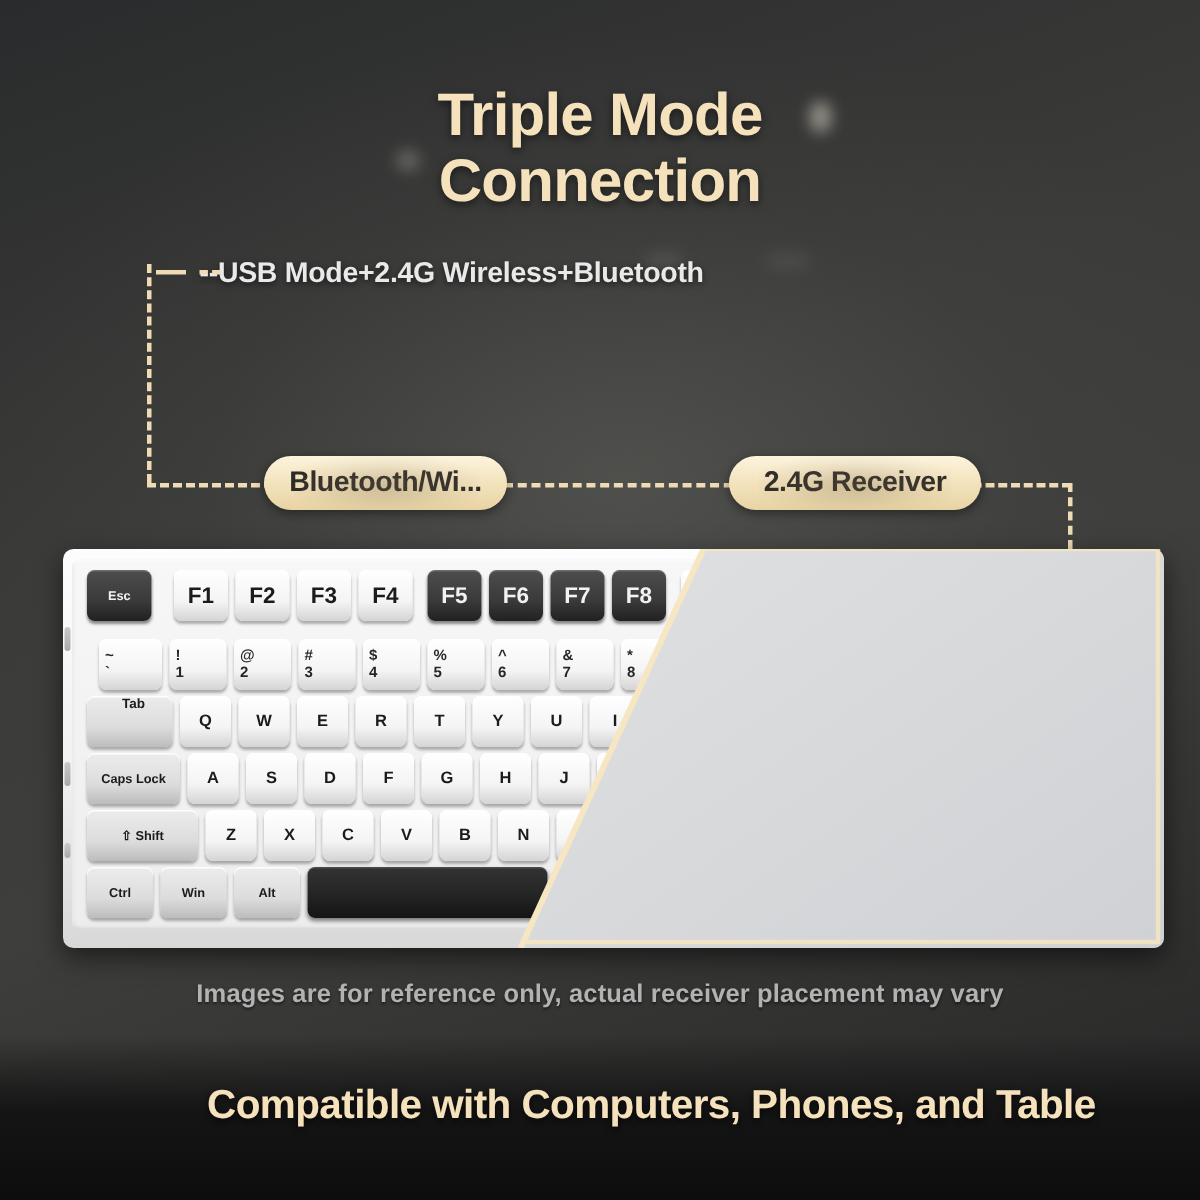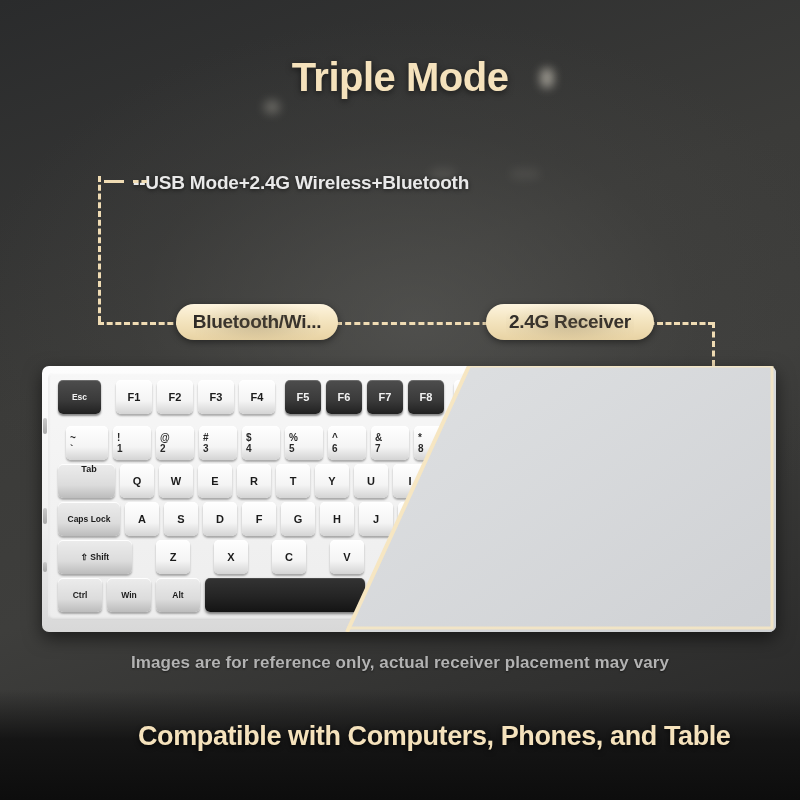--- a/index.html
+++ b/index.html
@@ -168,21 +168,21 @@
     font-size: 10px;
     padding-left: 4px;
     align-items: flex-start;
   }
   .key.lead {
     align-items: flex-start;
     justify-content: center;
     padding-left: 5px;
     font-size: 9px;
   }
-  .key.fn { font-size: 11px; }
+  .key.fn { font-size: 15px; }
   .key .top { opacity: 0.95; }
   .key .bot { opacity: 0.95; }
   .spacebar {
     background: linear-gradient(180deg, #333333 0%, #242424 55%, #141414 100%) !important;
     box-shadow: 0 2px 3px rgba(0,0,0,0.5), inset 0 1px 0 rgba(255,255,255,0.12);
   }
 
   
   #cutaway {
     position: absolute;
@@ -303,20 +303,21 @@
 <body>
 
 <div id="stage">
 
   <div class="ghost" style="left:540px;top:68px;width:14px;height:20px;"></div>
   <div class="ghost" style="left:264px;top:100px;width:16px;height:14px;opacity:0.5;"></div>
   <div class="ghost" style="left:430px;top:168px;width:26px;height:12px;opacity:0.18;"></div>
   <div class="ghost" style="left:510px;top:168px;width:30px;height:12px;opacity:0.14;"></div>
 
   <div class="headline" id="title-line1">Triple Mode</div>
+  <div class="headline" id="title-line2">Connection</div>
 
   <div id="subtitle">--USB Mode+2.4G Wireless+Bluetooth</div>
 
   <div class="dash-h" id="dash-left-tick"></div>
   <div class="dash-h" id="dash-sub-tick"></div>
   <div class="dash-v" id="dash-left-v"></div>
   <div class="dash-h" id="dash-left-h"></div>
   <div class="dash-h" id="dash-mid-h"></div>
   <div class="dash-h" id="dash-right-h"></div>
   <div class="dash-v" id="dash-right-v"></div>
@@ -495,21 +496,21 @@
           <div class="key" style="width: 34px;">
             <span>J</span>
           </div>
           <div class="key" style="width: 34px;">
             <span>K</span>
           </div>
           <div class="key" style="width: 34px;">
             <span>L</span>
           </div>
         </div>
-        <div class="krow" style="top: 160px; left: 0px; gap: 19px;">
+        <div class="krow" style="top: 160px; left: 0px;">
           <div class="key mod tiny" style="width: 74px;">
             <span>⇧ Shift</span>
           </div>
           <div class="key" style="width: 34px;">
             <span>Z</span>
           </div>
           <div class="key" style="width: 34px;">
             <span>X</span>
           </div>
           <div class="key" style="width: 34px;">

